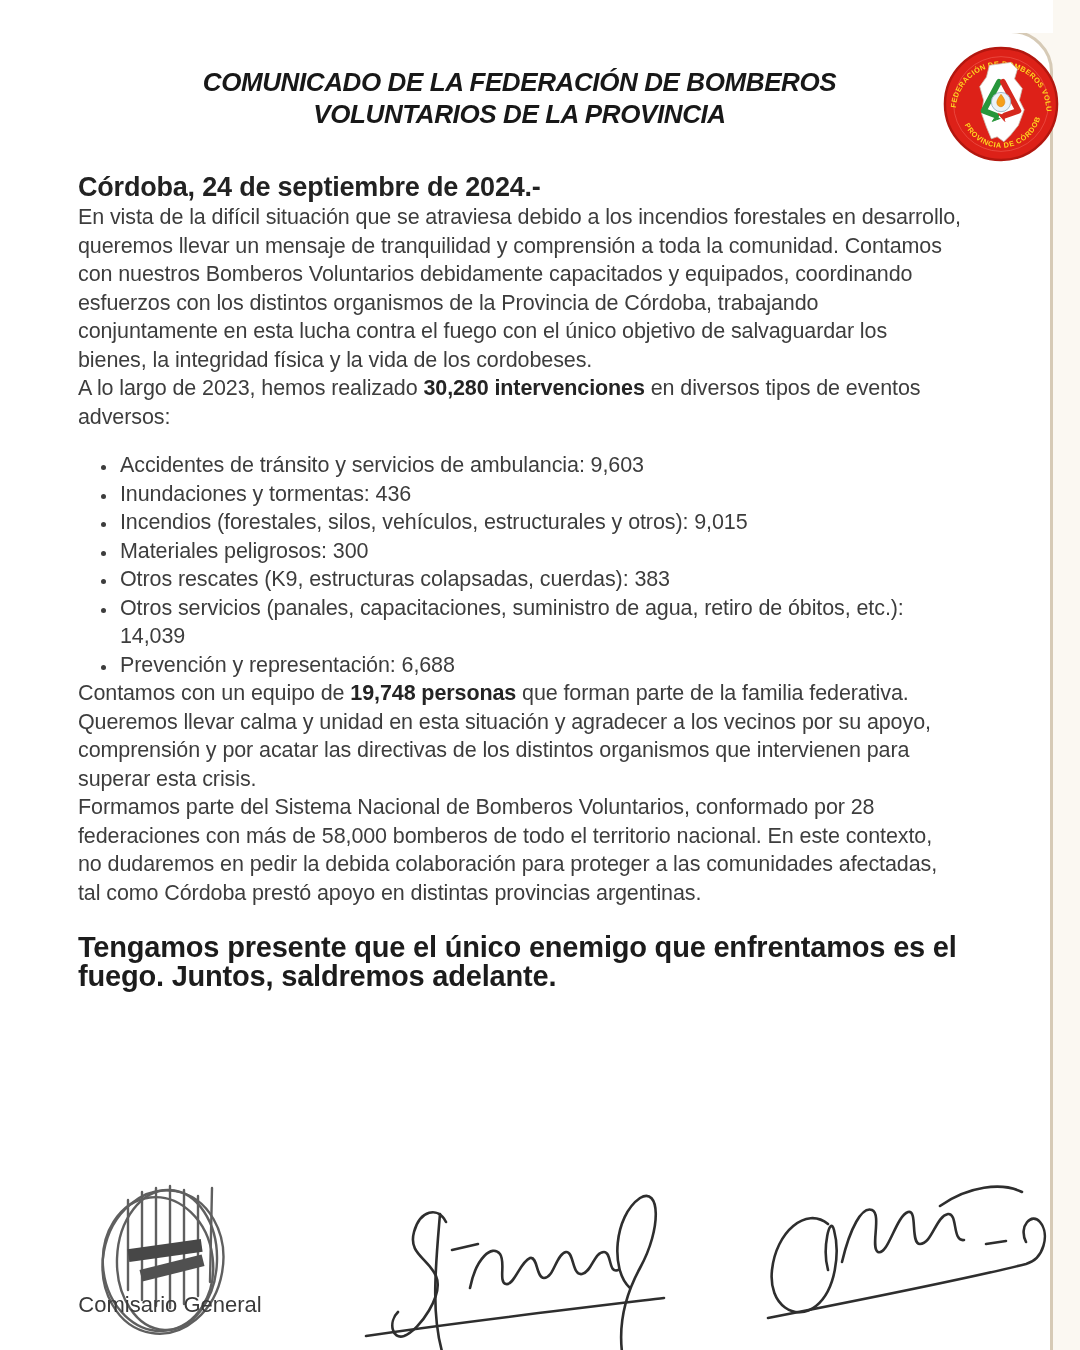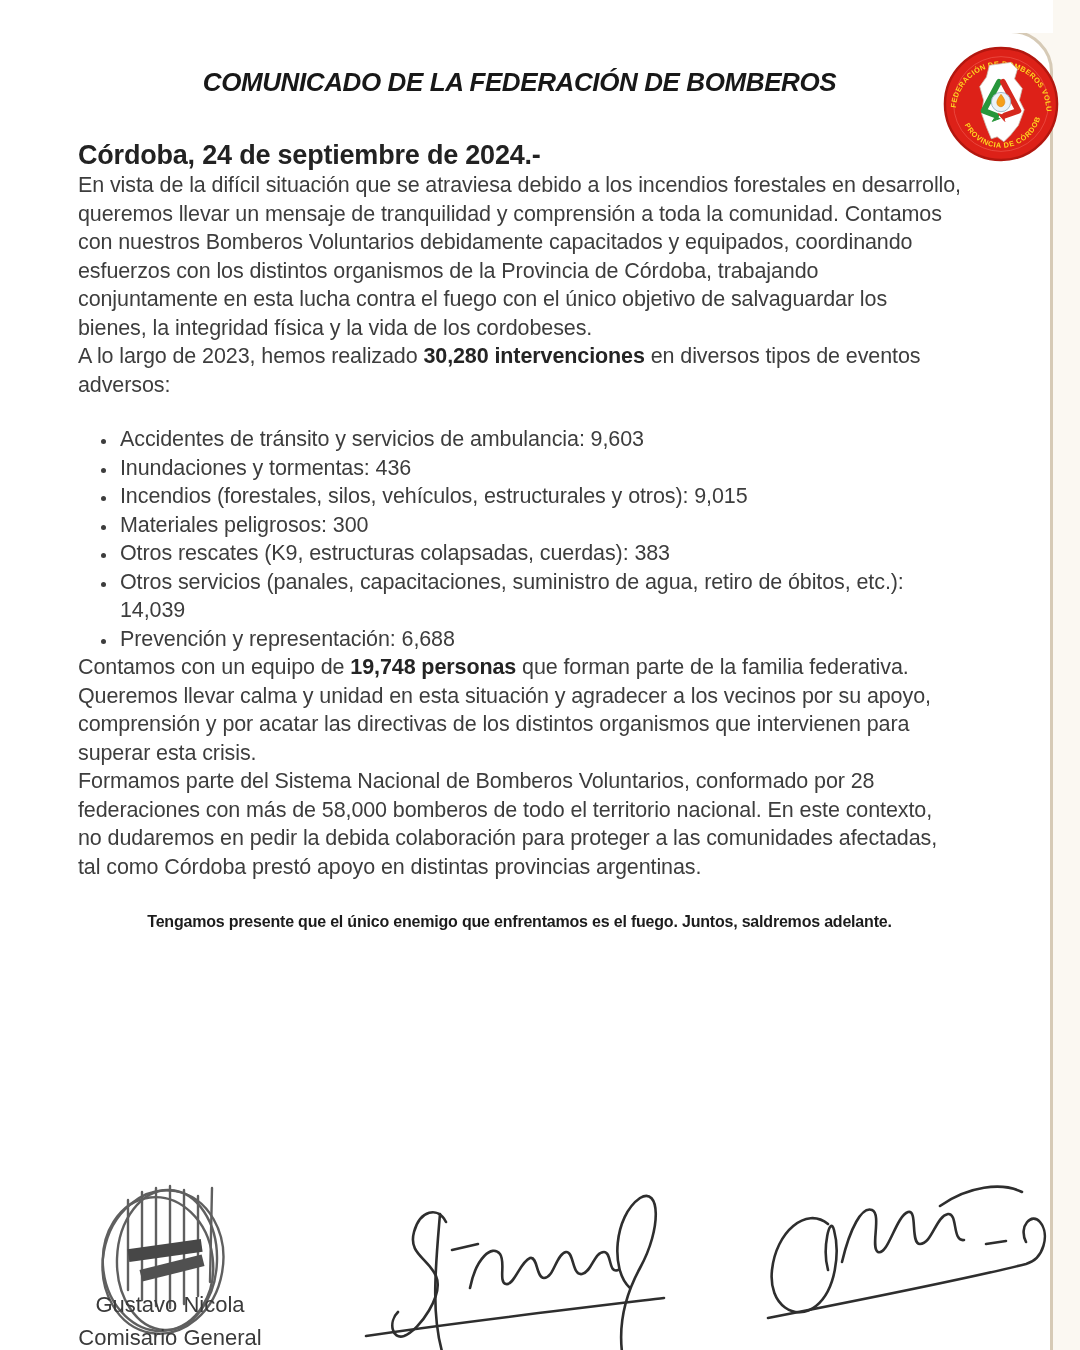--- a/index.html
+++ b/index.html
@@ -45,32 +45,31 @@
   }
   .date-line {
     font-weight: bold;
     font-size: 27px;
     color: #222222;
     margin-top: 42px;
     letter-spacing: -0.2px;
   }
   .body-text { font-size: 21.5px; line-height: 28.5px; letter-spacing: -0.1px; }
   .body-text p { }
-  .body-text ul { margin-top: 26px; padding-left: 40px; }
+  .body-text ul { margin-top: 20px; padding-left: 40px; }
   .body-text li { padding-left: 2px; }
   .body-text li::marker { font-size: 0.8em; }
   .b { font-weight: bold; color: #242424; }
   .closing {
     font-weight: bold;
-    font-size: 16px;
+    font-size: 29px;
     line-height: 29px;
     color: #1c1c1c;
     margin-top: 26px;
     letter-spacing: -0.2px;
-    text-align: center;
   }
   .signatures {
     position: absolute;
     left: 0; top: 1168px;
     width: 1080px; height: 182px;
   }
   .sig-caption {
     position: absolute;
     left: 40px; top: 1288px;
     width: 260px;
@@ -83,20 +82,21 @@
 </head>
 <body>
 
 <div class="page-card"></div>
 <div class="page-top-fill"></div>
 
 <div class="content">
 
   <div class="doc-title">
     <div>COMUNICADO DE LA FEDERACIÓN DE BOMBEROS</div>
+    <div>VOLUNTARIOS DE LA PROVINCIA</div>
   </div>
 
   <div class="date-line">Córdoba, 24 de septiembre de 2024.-</div>
 
   <div class="body-text">
     <p>En vista de la difícil situación que se atraviesa debido a los incendios forestales en desarrollo, queremos llevar un mensaje de tranquilidad y comprensión a toda la comunidad. Contamos con nuestros Bomberos Voluntarios debidamente capacitados y equipados, coordinando esfuerzos con los distintos organismos de la Provincia de Córdoba, trabajando conjuntamente en esta lucha contra el fuego con el único objetivo de salvaguardar los bienes, la integridad física y la vida de los cordobeses.</p>
     <p><span>A lo largo de 2023, hemos realizado </span><span class="b">30,280 intervenciones</span><span> en diversos tipos de eventos adversos:</span></p>
     <ul>
       <li>Accidentes de tránsito y servicios de ambulancia: 9,603</li>
       <li>Inundaciones y tormentas: 436</li>
@@ -168,15 +168,14 @@
   <g fill="none" stroke="#2e2e2e" stroke-width="2.6" stroke-linecap="round" stroke-linejoin="round">
     <path d="M 828,1224 C 806,1206 776,1232 772,1270 C 768,1306 796,1322 816,1306 C 836,1290 840,1252 834,1230 C 830,1214 822,1248 828,1270"></path>
     <path d="M 842,1262 C 850,1228 862,1206 872,1210 C 882,1214 870,1248 878,1252 C 888,1256 896,1216 908,1212 C 918,1209 910,1244 920,1244 C 932,1244 936,1216 948,1214 C 958,1213 952,1242 964,1240"></path>
     <path d="M 940,1206 C 968,1186 1002,1182 1022,1192"></path>
     <path d="M 768,1318 C 860,1300 970,1278 1026,1264 C 1044,1259 1050,1234 1040,1222 C 1032,1212 1018,1226 1026,1242"></path>
     <path d="M 986,1244 L 1006,1241"></path>
   </g>
 </svg>
 
 <div class="sig-caption">
-  <div>Gustavo Nicola</div>
   <div>Comisario General</div>
 </div>
 
 </body></html>

